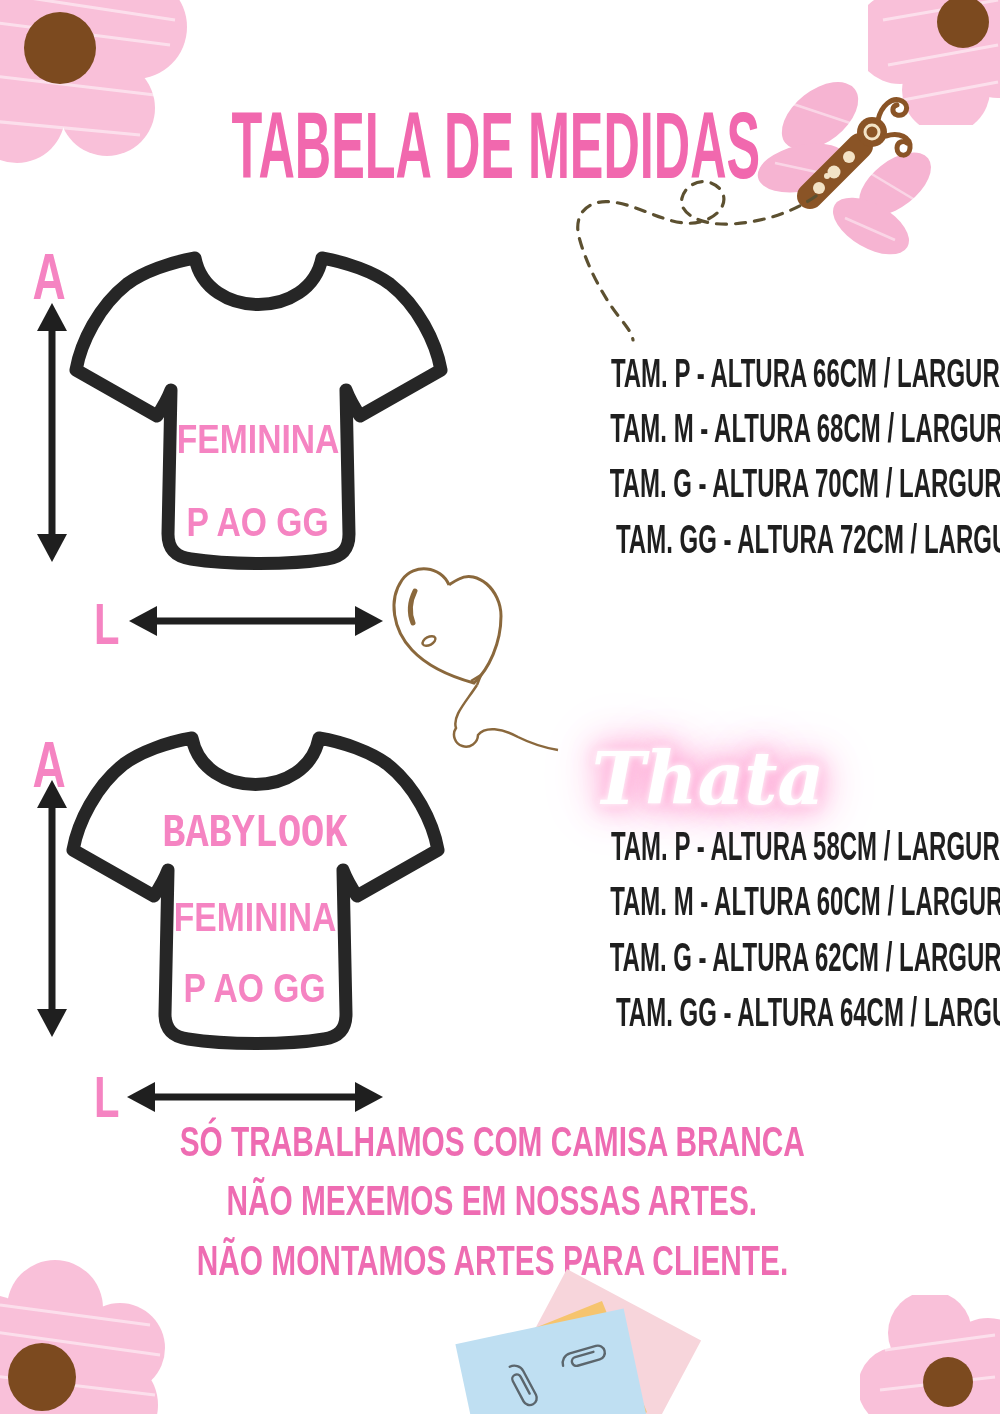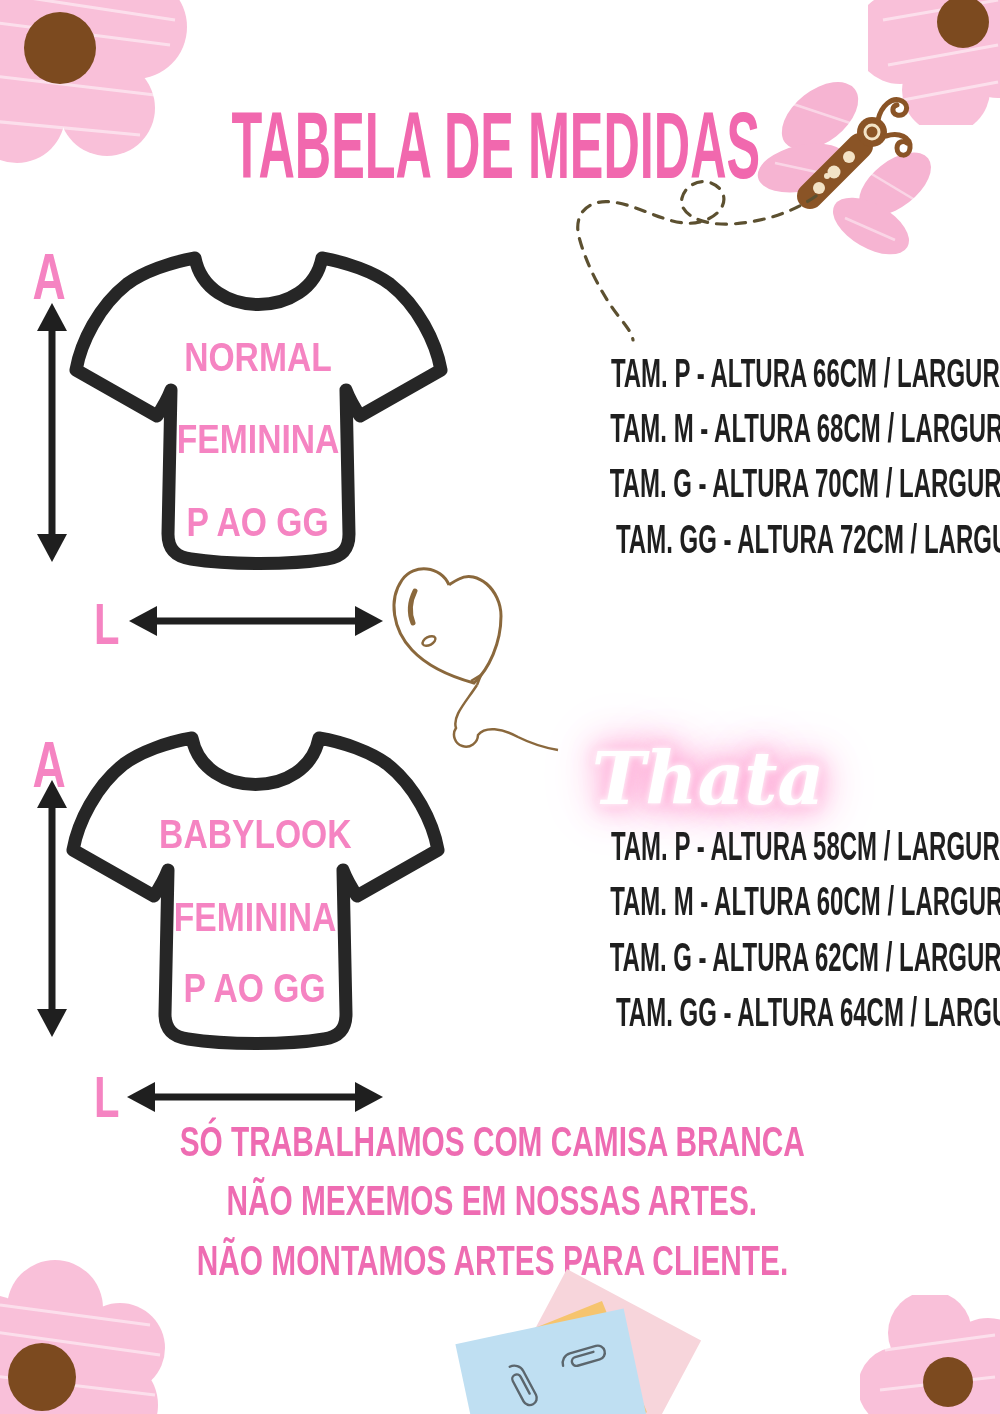--- a/index.html
+++ b/index.html
@@ -164,25 +164,24 @@
     <path d="M128,16 C104,20 76,30 60,42 C32,64 14,100 9,128 L90,174 C96,165 101,156 104,148 L101,292 C101,308 110,315 124,317 C162,323 224,323 260,317 C274,315 282,308 282,292 L279,148 C282,156 287,165 293,174 L374,128 C369,100 351,64 323,42 C307,30 279,20 255,16 C243,78 140,78 128,16 Z" fill="#ffffff" stroke="#262626" stroke-width="13" stroke-linejoin="round"></path>
   </svg>
 
   <div class="line pinkTitle sx53" style="left:-4px;width:1000px;top:95px;font-size:95px;line-height:100px;"><span>TABELA DE MEDIDAS</span></div>
 
   <div class="line pinkLabel sx72" style="left:9px;width:80px;top:241px;font-size:64px;line-height:72px;"><span>A</span></div>
   <div class="line pinkLabel sx72" style="left:67px;width:80px;top:592px;font-size:58px;line-height:64px;"><span>L</span></div>
   <div class="line pinkLabel sx72" style="left:9px;width:80px;top:729px;font-size:64px;line-height:72px;"><span>A</span></div>
   <div class="line pinkLabel sx72" style="left:67px;width:80px;top:1065px;font-size:58px;line-height:64px;"><span>L</span></div>
 
-  <div class="line pinkLabel sx82" style="left:108px;width:300px;top:334px;font-size:41px;line-height:46px;"><span>NORMAL</span></div>
   <div class="line pinkLabel sx82" style="left:108px;width:300px;top:416px;font-size:41px;line-height:46px;"><span>FEMININA</span></div>
   <div class="line pinkLabel sx82" style="left:108px;width:300px;top:499px;font-size:41px;line-height:46px;"><span>P AO GG</span></div>
 
-  <div class="line pinkLabel sx82" style="left:105px;width:300px;top:811px;font-size:41px;line-height:46px;"><span>BABYLOOK</span></div>
+  <div class="line pinkLabel sx82" style="left:105px;width:300px;top:811px;font-size:47px;line-height:46px;font-family:Liberation Mono, monospace;"><span>BABYLOOK</span></div>
   <div class="line pinkLabel sx82" style="left:105px;width:300px;top:894px;font-size:41px;line-height:46px;"><span>FEMININA</span></div>
   <div class="line pinkLabel sx82" style="left:105px;width:300px;top:965px;font-size:41px;line-height:46px;"><span>P AO GG</span></div>
 
   <div class="rows">
     <div class="line blackTxt sx60" style="top:346px;line-height:55px;"><span>TAM. P - ALTURA 66CM / LARGURA 50 CM</span></div>
     <div class="line blackTxt sx60" style="top:401px;line-height:55px;"><span>TAM. M - ALTURA 68CM / LARGURA 53CM</span></div>
     <div class="line blackTxt sx60" style="top:456px;line-height:55px;"><span>TAM. G - ALTURA 70CM / LARGURA 55CM</span></div>
     <div class="line blackTxt sx60" style="top:512px;line-height:55px;"><span>TAM. GG - ALTURA 72CM / LARGURA 58CM</span></div>
   </div>
 

